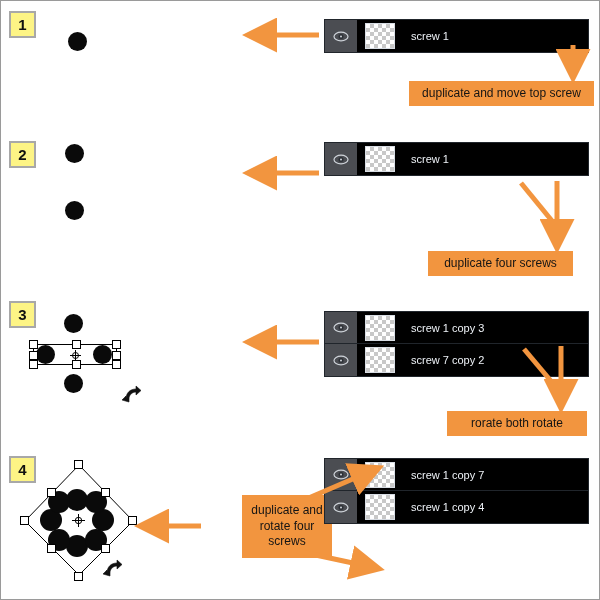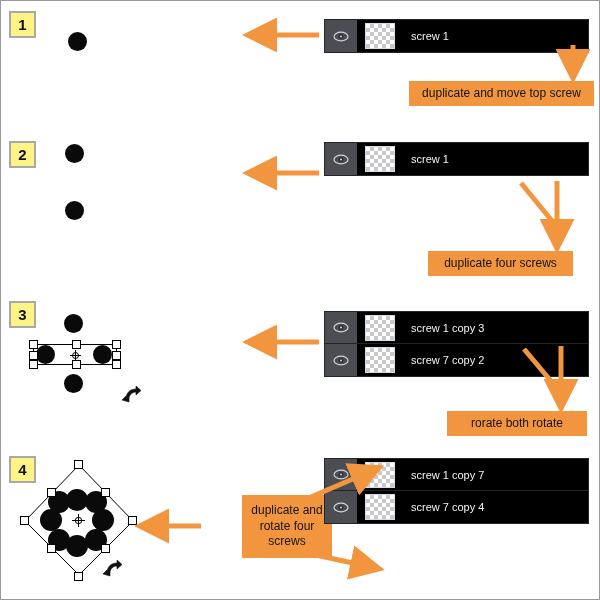--- a/index.html
+++ b/index.html
@@ -275,21 +275,21 @@
   </div>
   <div class="layer-row">
     <div class="eye-cell">
       <svg class="eye-ic" width="16" height="11" viewBox="0 0 16 11">
         <ellipse cx="8" cy="5.5" rx="7" ry="4.4" fill="none" stroke="#cfd4da" stroke-width="1.2"></ellipse>
         <circle cx="8" cy="5.5" r="2.5" fill="#2c3036"></circle>
         <circle cx="8" cy="5.5" r="1" fill="#cfd4da"></circle>
       </svg>
     </div>
     <div class="thumb"></div>
-    <div class="layer-name">screw 7 copy 4</div>
+    <div class="layer-name">screw 1 copy 4</div>
   </div>
 </div>
 
 <svg class="arrow-layer" viewBox="0 0 600 600">
   <defs>
     <marker id="ahead" markerWidth="7" markerHeight="7" refX="5.2" refY="3.5" orient="auto">
       <polygon points="0,0 7,3.5 0,7" fill="#f2953f"></polygon>
     </marker>
   </defs>
 

